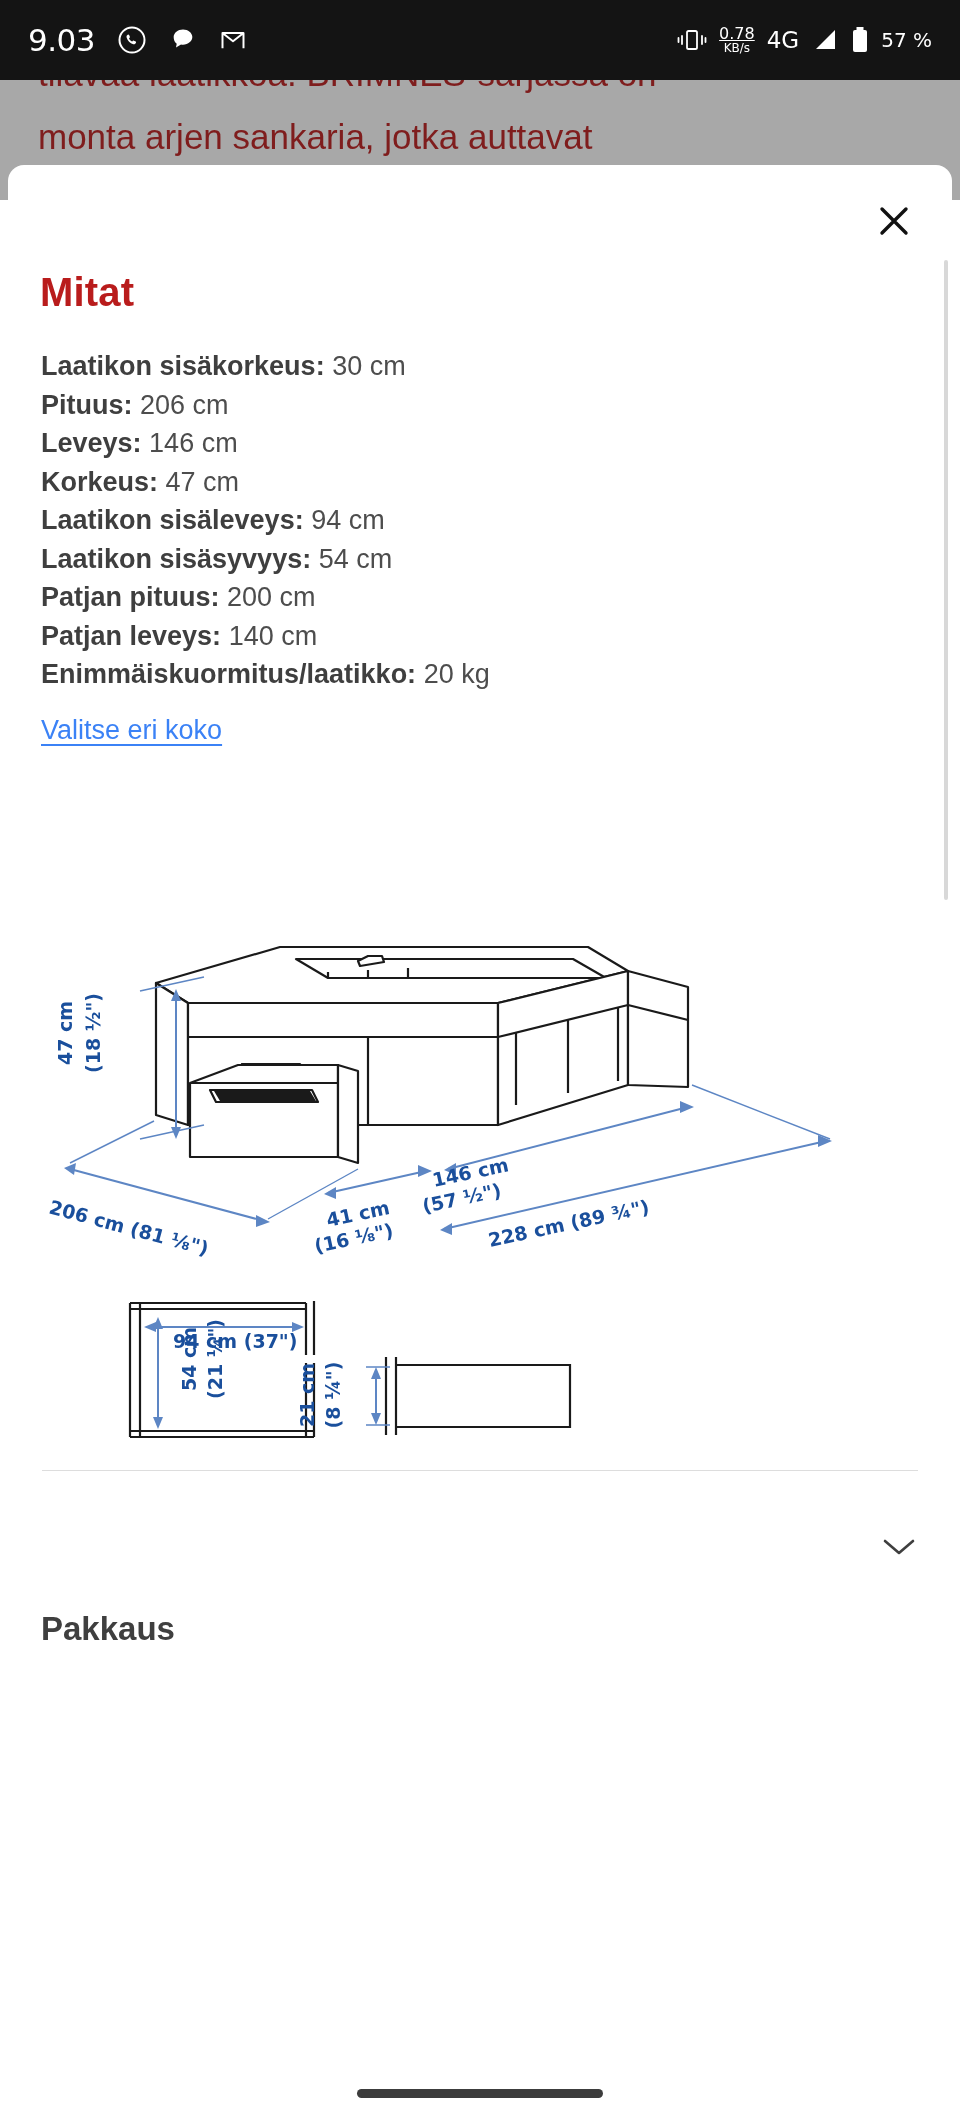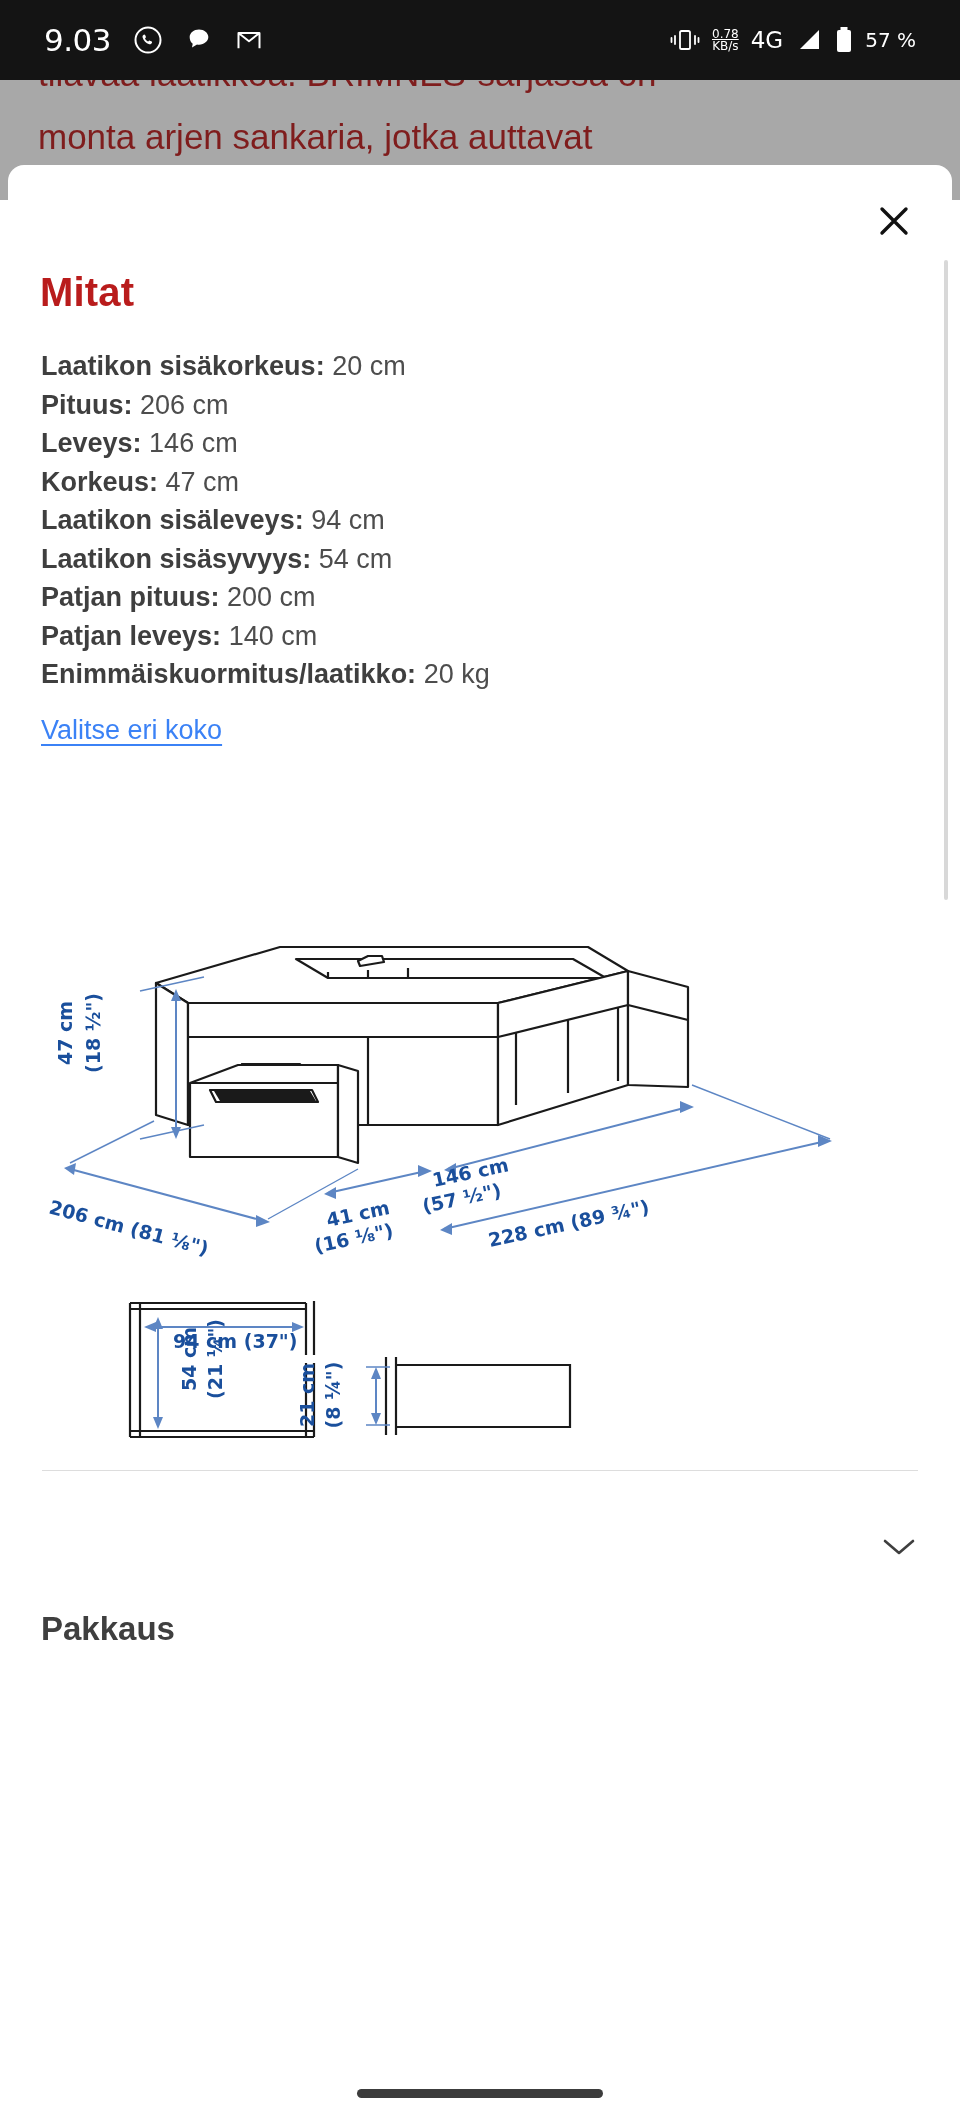--- a/index.html
+++ b/index.html
@@ -9,28 +9,28 @@
     background: #ffffff;
     overflow: hidden;
   }
   #root { position: relative; width: 960px; height: 2126px; background:#ffffff; }
 
   
   .statusbar {
     position: absolute; top: 0; left: 0; width: 960px; height: 80px;
     background: #141414; color: #ffffff;
     display: flex; align-items: center; justify-content: space-between;
-    padding: 0 44px;
+    padding: 0 28px;
   }
   .sb-left { display: flex; align-items: center; gap: 22px; }
   .sb-right { display: flex; align-items: center; gap: 12px; }
   .sb-clock { font-size: 31px; letter-spacing: -0.5px; font-family: "DejaVu Sans", sans-serif; }
   .sb-icon { display: inline-flex; align-items: center; justify-content: center; }
   .sb-net { display: flex; flex-direction: column; align-items: center; line-height: 1; }
-  .sb-net .n1 { font-size: 12px; font-family: "DejaVu Sans", sans-serif; text-decoration: underline;}
+  .sb-net .n1 { font-size: 16px; font-family: "DejaVu Sans", sans-serif; text-decoration: underline;}
   .sb-net .n2 { font-size: 12px; font-family: "DejaVu Sans", sans-serif;}
   .sb-4g { font-size: 23px; font-family: "DejaVu Sans", sans-serif; text-align: center; }
   .sb-batt { font-size: 20px; font-family: "DejaVu Sans", sans-serif; }
 
   
   .backdrop {
     position: absolute; top: 80px; left: 0; width: 960px; height: 120px;
     background: #a8a8a8; overflow: hidden;
   }
   .bg-text {
@@ -183,21 +183,21 @@
       </span>
     </button>
 
     <div class="scroll-track"></div>
 
     <div class="sheet-body">
 
       <div class="section-title">Mitat</div>
 
       <div class="spec-list">
-          <div class="spec-row"><span class="k">Laatikon sisäkorkeus:</span> <span class="v">20 cm</span></div>
+          <div class="spec-row"><span class="k">Laatikon sisäkorkeus:</span> <span class="v">30 cm</span></div>
           <div class="spec-row"><span class="k">Pituus:</span> <span class="v">206 cm</span></div>
           <div class="spec-row"><span class="k">Leveys:</span> <span class="v">146 cm</span></div>
           <div class="spec-row"><span class="k">Korkeus:</span> <span class="v">47 cm</span></div>
           <div class="spec-row"><span class="k">Laatikon sisäleveys:</span> <span class="v">94 cm</span></div>
           <div class="spec-row"><span class="k">Laatikon sisäsyvyys:</span> <span class="v">54 cm</span></div>
           <div class="spec-row"><span class="k">Patjan pituus:</span> <span class="v">200 cm</span></div>
           <div class="spec-row"><span class="k">Patjan leveys:</span> <span class="v">140 cm</span></div>
           <div class="spec-row"><span class="k">Enimmäiskuormitus/laatikko:</span> <span class="v">20 kg</span></div>
         </div>
 

